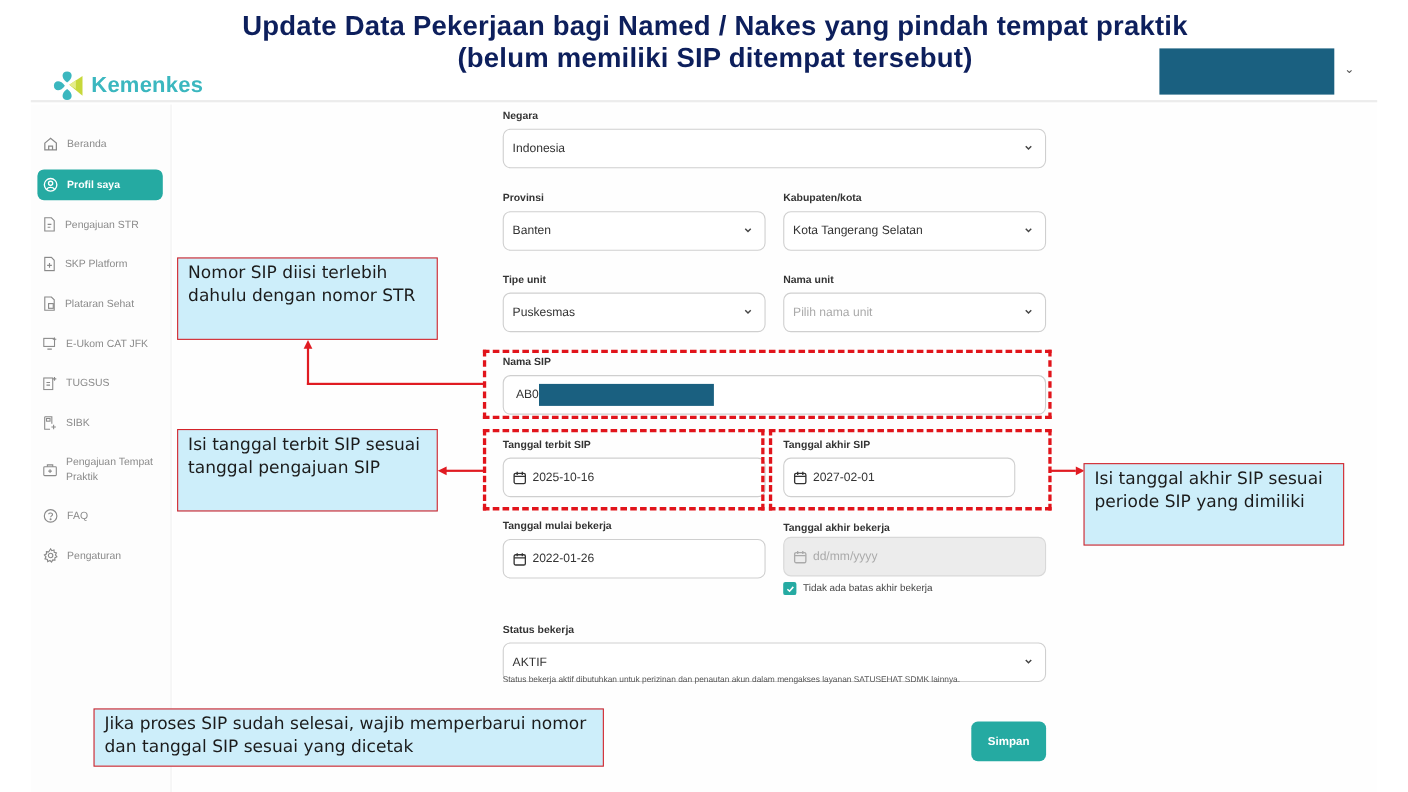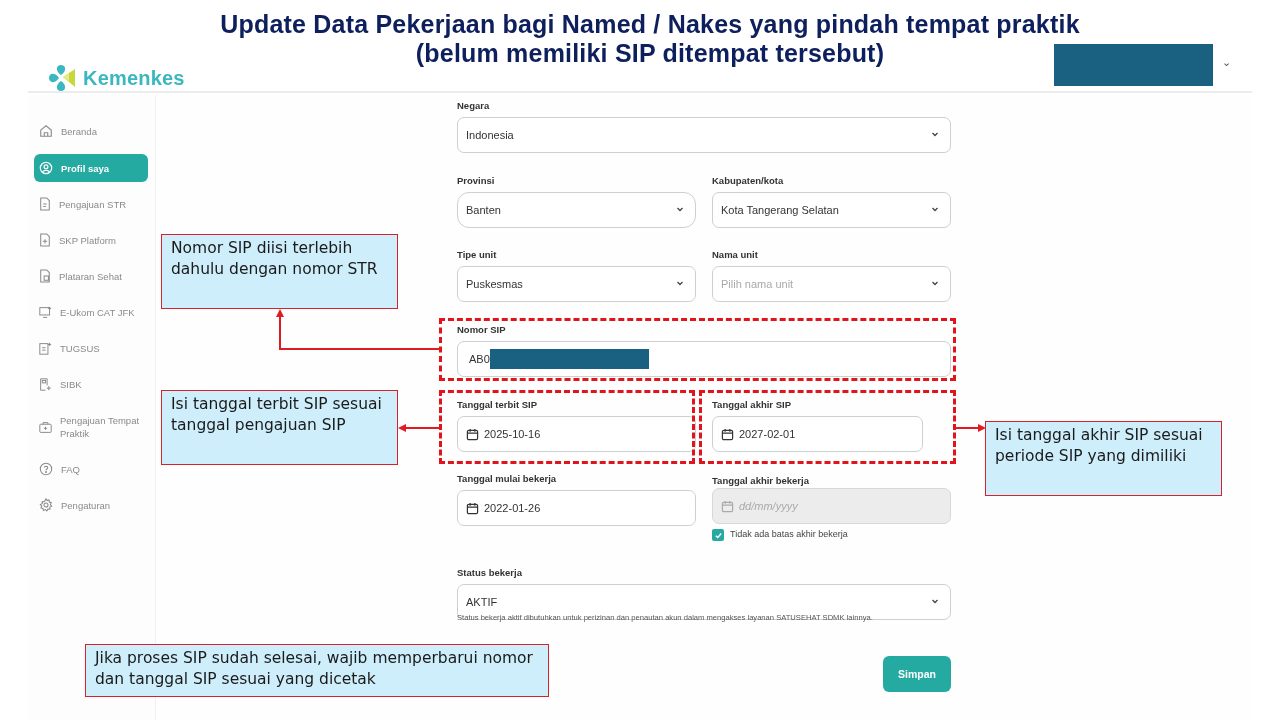--- a/index.html
+++ b/index.html
@@ -168,21 +168,21 @@
 
 <div class="lbl" style="left:457px;top:100px;">Negara</div>
 <div class="field" style="left:457px;top:117px;width:494px;">
   <span class="v">Indonesia</span>
   <svg class="chev" width="10" height="10" viewBox="0 0 10 10">
       <path d="M2.5 4 L5 6.5 L7.5 4" stroke="#444" stroke-width="1.3" fill="none"></path>
     </svg>
 </div>
 
 <div class="lbl" style="left:457px;top:175px;">Provinsi</div>
-<div class="field" style="left:457px;top:192px;width:239px;border-radius:12px;">
+<div class="field" style="left:457px;top:192px;width:239px;">
   <span class="v">Banten</span>
   <svg class="chev" width="10" height="10" viewBox="0 0 10 10">
       <path d="M2.5 4 L5 6.5 L7.5 4" stroke="#444" stroke-width="1.3" fill="none"></path>
     </svg>
 </div>
 
 <div class="lbl" style="left:712px;top:175px;">Kabupaten/kota</div>
 <div class="field" style="left:712px;top:192px;width:239px;">
   <span class="v">Kota Tangerang Selatan</span>
   <svg class="chev" width="10" height="10" viewBox="0 0 10 10">
@@ -199,21 +199,21 @@
 </div>
 
 <div class="lbl" style="left:712px;top:249px;">Nama unit</div>
 <div class="field placeholder" style="left:712px;top:266px;width:239px;">
   <span class="v">Pilih nama unit</span>
   <svg class="chev" width="10" height="10" viewBox="0 0 10 10">
       <path d="M2.5 4 L5 6.5 L7.5 4" stroke="#444" stroke-width="1.3" fill="none"></path>
     </svg>
 </div>
 
-<div class="lbl" style="left:457px;top:324px;">Nomor SIP</div>
+<div class="lbl" style="left:457px;top:324px;">Nama SIP</div>
 <div class="field" style="left:457px;top:341px;width:494px;padding-left:11px;">
   <span>AB0</span>
   <span class="redact-sip"></span>
 </div>
 
 <div class="lbl" style="left:457px;top:399px;">Tanggal terbit SIP</div>
 <div class="field" style="left:457px;top:416px;width:239px;">
   <svg class="cal" width="13" height="13" viewBox="0 0 14 14" fill="none" stroke="#333" stroke-width="1.3">
       <rect x="1.5" y="2.5" width="11" height="10" rx="1.5"></rect>
       <path d="M1.5 5.5 H12.5 M4.5 1 V4 M9.5 1 V4"></path>
@@ -233,21 +233,21 @@
 <div class="lbl" style="left:457px;top:473px;">Tanggal mulai bekerja</div>
 <div class="field" style="left:457px;top:490px;width:239px;">
   <svg class="cal" width="13" height="13" viewBox="0 0 14 14" fill="none" stroke="#333" stroke-width="1.3">
       <rect x="1.5" y="2.5" width="11" height="10" rx="1.5"></rect>
       <path d="M1.5 5.5 H12.5 M4.5 1 V4 M9.5 1 V4"></path>
     </svg>
   <span class="v">2022-01-26</span>
 </div>
 
 <div class="lbl" style="left:712px;top:475px;">Tanggal akhir bekerja</div>
-<div class="field disabled" style="left:712px;top:488px;width:239px;font-style:italic;">
+<div class="field disabled" style="left:712px;top:488px;width:239px;">
   <svg class="cal" width="13" height="13" viewBox="0 0 14 14" fill="none" stroke="#aaa" stroke-width="1.3">
       <rect x="1.5" y="2.5" width="11" height="10" rx="1.5"></rect>
       <path d="M1.5 5.5 H12.5 M4.5 1 V4 M9.5 1 V4"></path>
     </svg>
   <span class="v" style="color:#aaa;">dd/mm/yyyy</span>
 </div>
 
 <div class="checkbox">
   <svg width="9" height="9" viewBox="0 0 10 10">
       <path d="M2 5.2 L4.2 7.2 L8 2.8" stroke="#fff" stroke-width="1.6" fill="none"></path>

